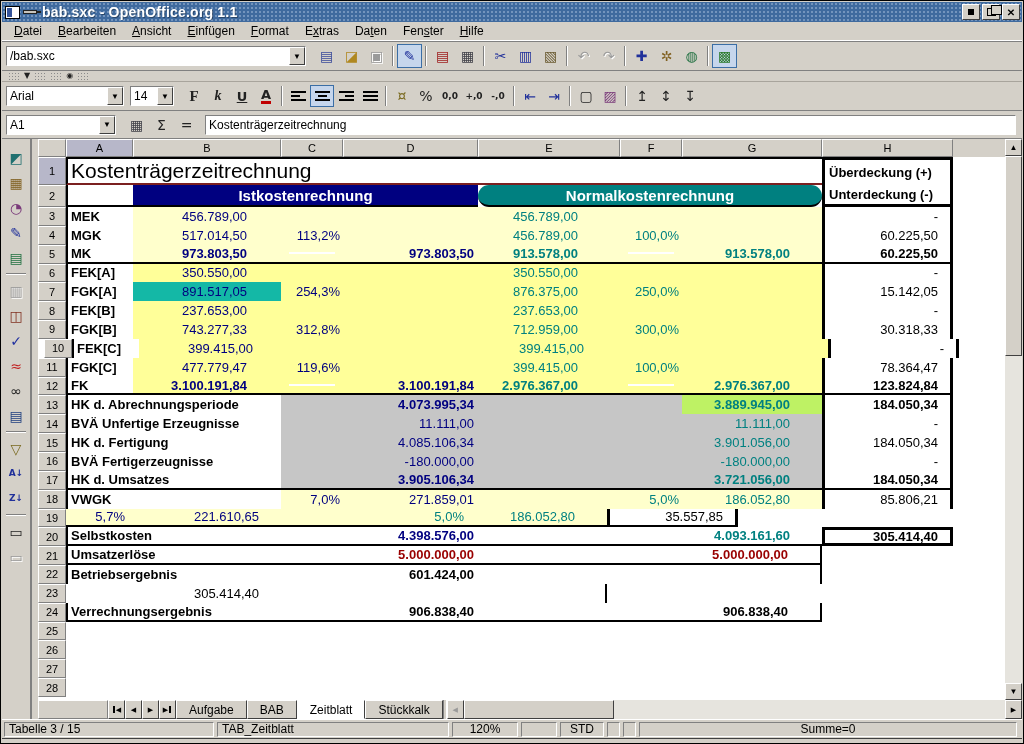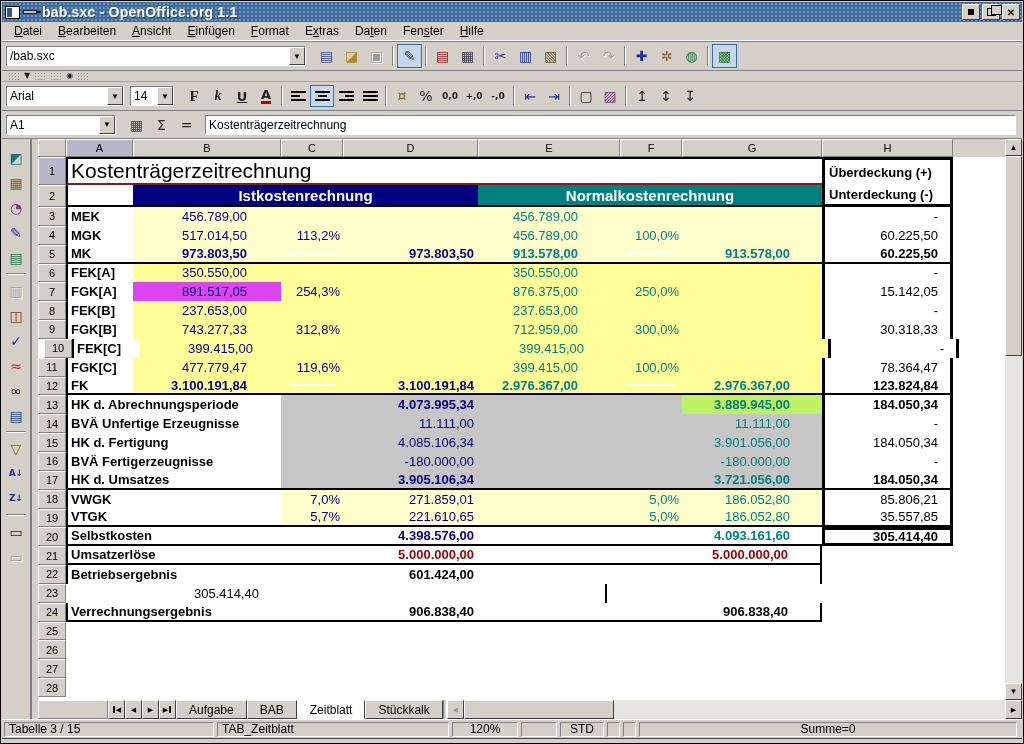--- a/index.html
+++ b/index.html
@@ -440,21 +440,21 @@
         </div>
         <div class="srow" style="height: 28px;">
           <div class="rhd hl" style="height: 28px;">1</div>
           <div class="cell lbl title-cell bl" style="width: 756px; font-weight: normal; border-bottom-color: rgb(123, 32, 32);">Kostenträgerzeitrechnung</div>
           <div class="cell hd-cell hcol" style="width: 131px; border-top: 3px solid rgb(0, 0, 0);">Überdeckung (+)</div>
         </div>
         <div class="srow" style="height: 22px;">
           <div class="rhd" style="height: 22px;">2</div>
           <div class="cell bl bb" style="width: 67px;"></div>
           <div class="cell sec-hd bb" style="width: 345px; background: rgb(0, 0, 128);">Istkostenrechnung</div>
-          <div class="cell sec-hd bb" style="width: 344px; background: rgb(0, 128, 128);">Normalkostenrechnung</div>
+          <div class="cell sec-hd bb" style="width: 344px; background: rgb(0, 128, 128); border-radius: 11px;">Normalkostenrechnung</div>
           <div class="cell hd-cell hcol hb3" style="width: 131px;">Unterdeckung (-)</div>
         </div>
         <div class="srow" style="height: 18.85px;">
           <div class="rhd" style="height: 18.85px;">3</div>
           <div class="cell lbl bl" style="width: 67px;">MEK</div>
           <div class="cell" style="width: 148px; background: rgb(255, 255, 204); padding-right: 34px; color: rgb(0, 0, 128);">456.789,00</div>
           <div class="cell" style="width: 62px; background: rgb(255, 255, 204);"></div>
           <div class="cell" style="width: 135px; background: rgb(255, 255, 204);"></div>
           <div class="cell" style="width: 142px; background: rgb(255, 255, 204); padding-right: 42px; color: rgb(0, 128, 128);">456.789,00</div>
           <div class="cell" style="width: 62px; background: rgb(255, 255, 204);"></div>
@@ -494,21 +494,21 @@
           <div class="cell" style="width: 62px; background: rgb(255, 255, 153);"></div>
           <div class="cell" style="width: 135px; background: rgb(255, 255, 153);"></div>
           <div class="cell" style="width: 142px; background: rgb(255, 255, 153); padding-right: 42px; color: rgb(0, 128, 128);">350.550,00</div>
           <div class="cell" style="width: 62px; background: rgb(255, 255, 153);"></div>
           <div class="cell" style="width: 140px; background: rgb(255, 255, 153);"></div>
           <div class="cell hcol" style="width: 131px; padding-right: 12px; color: rgb(0, 0, 0);">-</div>
         </div>
         <div class="srow" style="height: 18.85px;">
           <div class="rhd" style="height: 18.85px;">7</div>
           <div class="cell lbl bl" style="width: 67px;">FGK[A]</div>
-          <div class="cell" style="width: 148px; background: #d946ef; padding-right: 34px; color: rgb(0, 0, 128);">891.517,05</div>
+          <div class="cell" style="width: 148px; background: #14b8a6; padding-right: 34px; color: rgb(0, 0, 128);">891.517,05</div>
           <div class="cell" style="width: 62px; background: rgb(255, 255, 153); padding-right: 3px; color: rgb(0, 0, 128);">254,3%</div>
           <div class="cell" style="width: 135px; background: rgb(255, 255, 153);"></div>
           <div class="cell" style="width: 142px; background: rgb(255, 255, 153); padding-right: 42px; color: rgb(0, 128, 128);">876.375,00</div>
           <div class="cell" style="width: 62px; background: rgb(255, 255, 153); padding-right: 3px; color: rgb(0, 128, 128);">250,0%</div>
           <div class="cell" style="width: 140px; background: rgb(255, 255, 153);"></div>
           <div class="cell hcol" style="width: 131px; padding-right: 12px; color: rgb(0, 0, 0);">15.142,05</div>
         </div>
         <div class="srow" style="height: 18.85px;">
           <div class="rhd" style="height: 18.85px;">8</div>
           <div class="cell lbl bl" style="width: 67px;">FEK[B]</div>
@@ -623,21 +623,20 @@
           <div class="cell lbl bl" style="width: 215px;">VWGK</div>
           <div class="cell" style="width: 62px; background: rgb(255, 255, 204); padding-right: 3px; color: rgb(0, 0, 128);">7,0%</div>
           <div class="cell" style="width: 135px; background: rgb(255, 255, 204); padding-right: 4px; color: rgb(0, 0, 128);">271.859,01</div>
           <div class="cell" style="width: 142px; background: rgb(255, 255, 204);"></div>
           <div class="cell" style="width: 62px; background: rgb(255, 255, 204); padding-right: 3px; color: rgb(0, 128, 128);">5,0%</div>
           <div class="cell" style="width: 140px; background: rgb(255, 255, 204); padding-right: 32px; color: rgb(0, 128, 128);">186.052,80</div>
           <div class="cell hcol" style="width: 131px; padding-right: 12px; color: rgb(0, 0, 0);">85.806,21</div>
         </div>
         <div class="srow" style="height: 18.85px;">
           <div class="rhd" style="height: 18.85px;">19</div>
-          <div class="cell lbl bl bb" style="width: 215px;">VTGK</div>
           <div class="cell bb" style="width: 62px; background: rgb(255, 255, 204); padding-right: 3px; color: rgb(0, 0, 128);">5,7%</div>
           <div class="cell bb" style="width: 135px; background: rgb(255, 255, 204); padding-right: 4px; color: rgb(0, 0, 128);">221.610,65</div>
           <div class="cell bb" style="width: 142px; background: rgb(255, 255, 204);"></div>
           <div class="cell bb" style="width: 62px; background: rgb(255, 255, 204); padding-right: 3px; color: rgb(0, 128, 128);">5,0%</div>
           <div class="cell bb" style="width: 140px; background: rgb(255, 255, 204); padding-right: 32px; color: rgb(0, 128, 128);">186.052,80</div>
           <div class="cell hcol hb2" style="width: 131px; padding-right: 12px; color: rgb(0, 0, 0);">35.557,85</div>
         </div>
         <div class="srow" style="height: 18.85px;">
           <div class="rhd" style="height: 18.85px;">20</div>
           <div class="cell lbl bl bb" style="width: 215px;">Selbstkosten</div>

